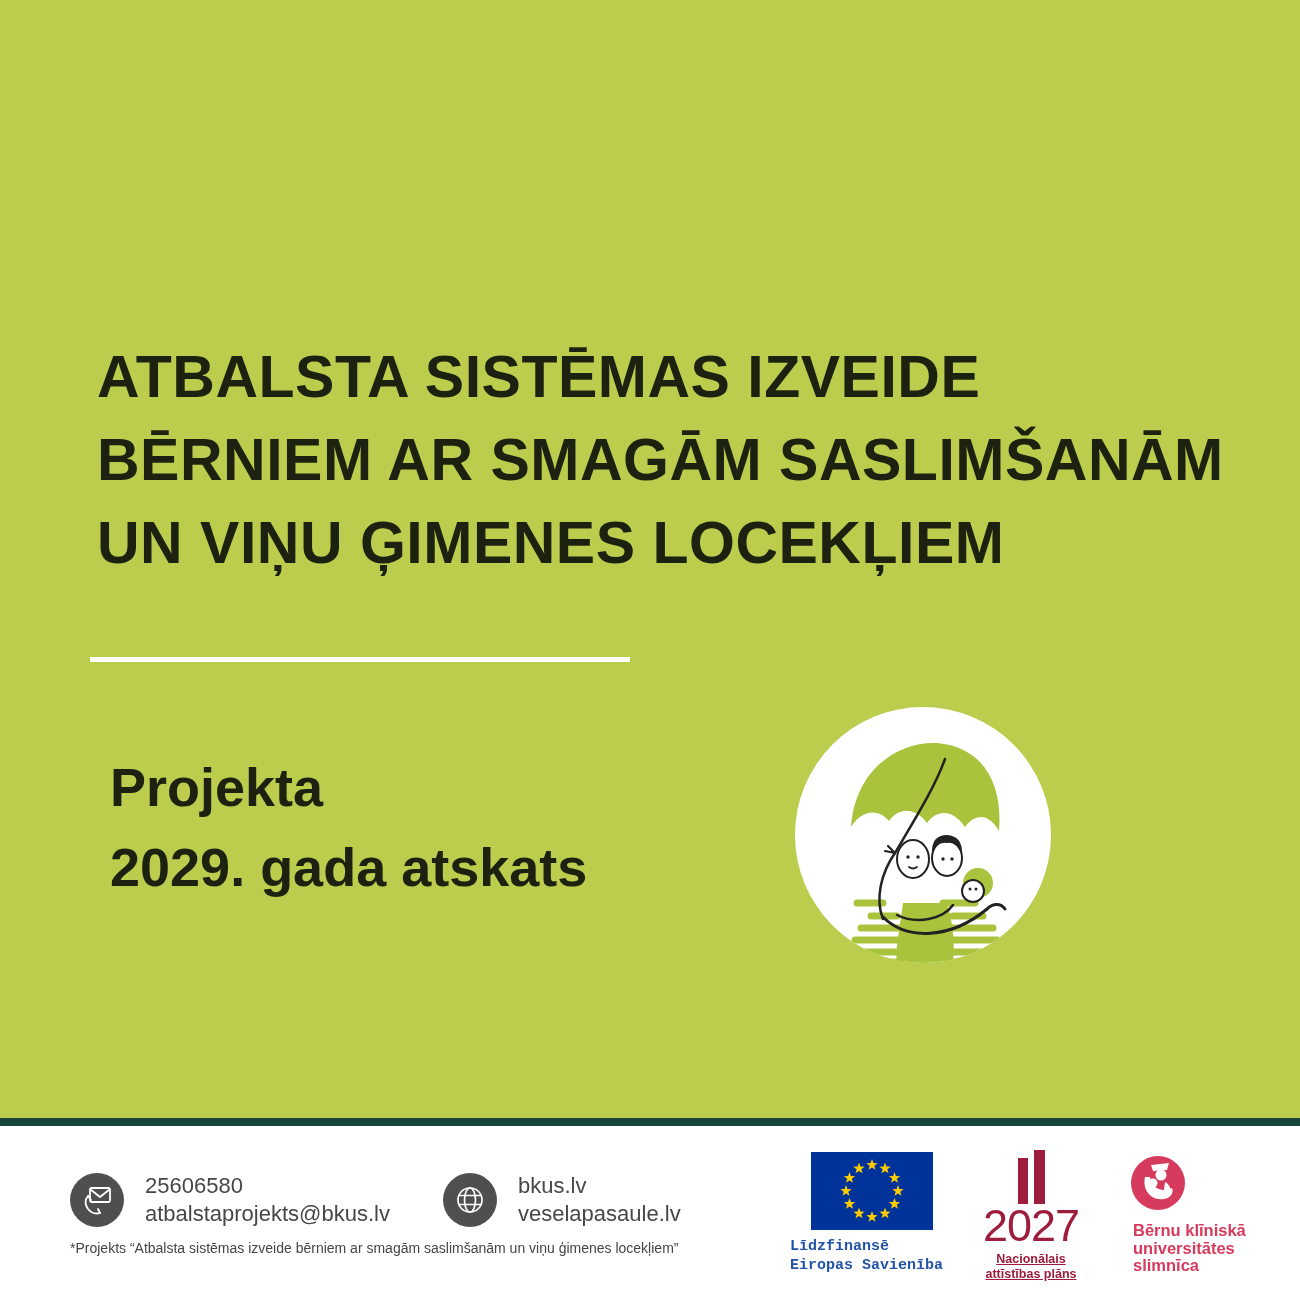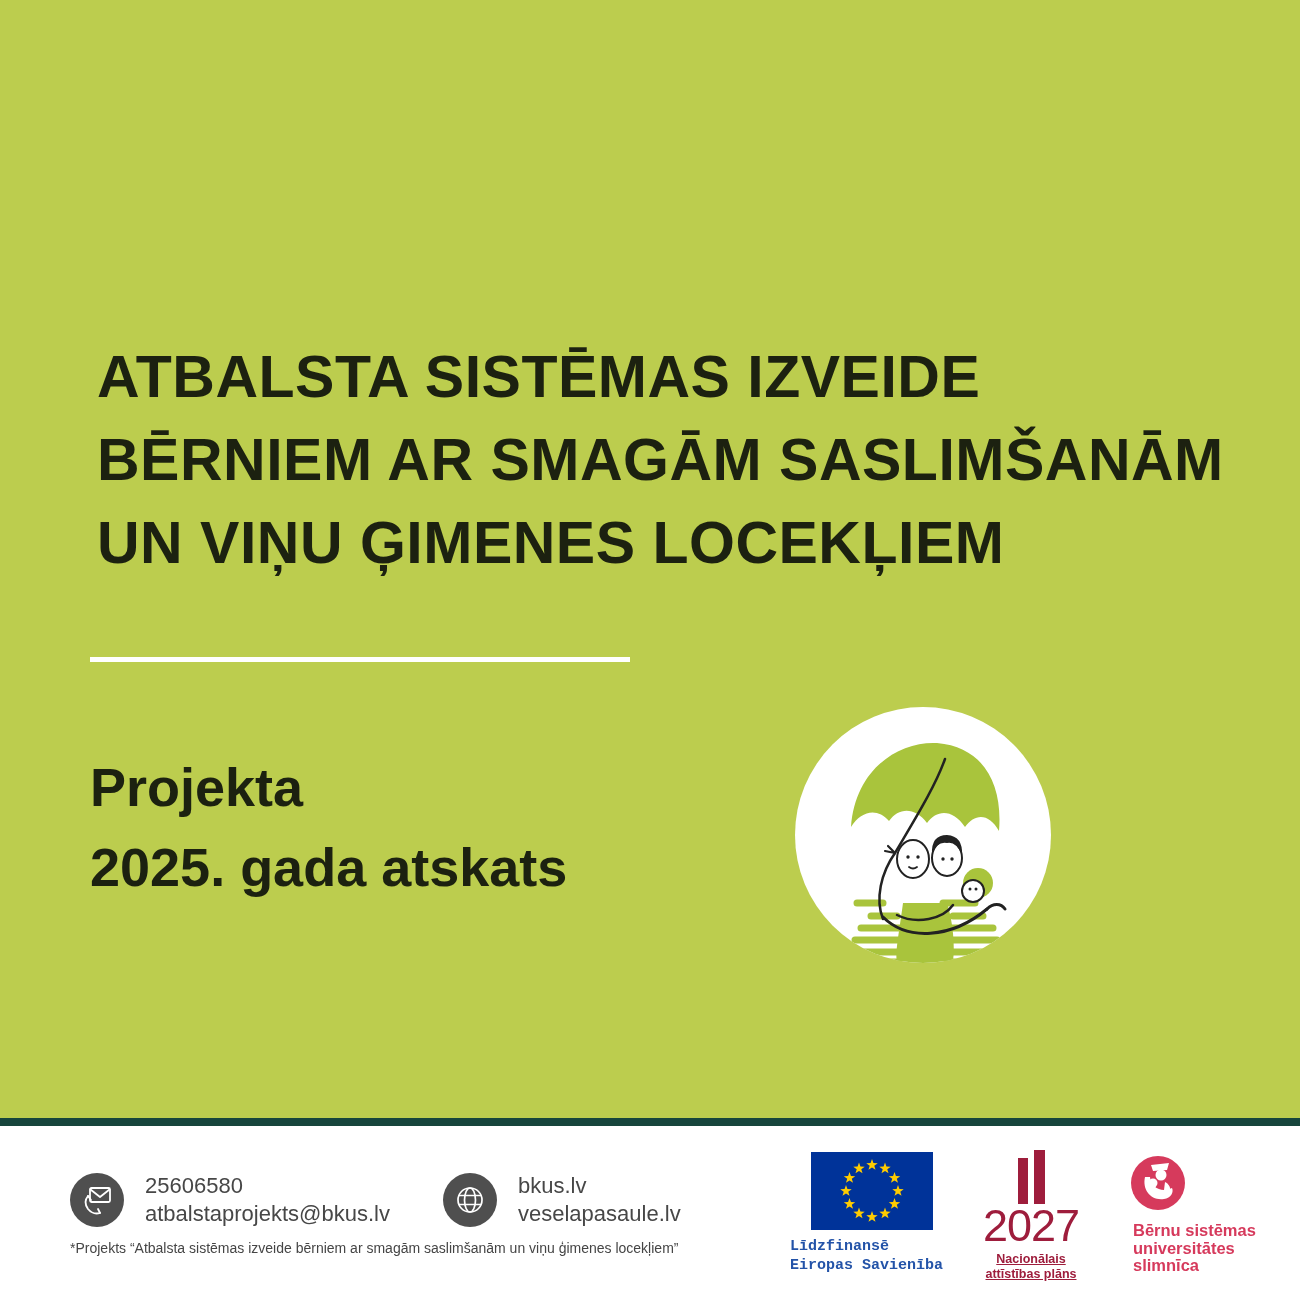--- a/index.html
+++ b/index.html
@@ -12,21 +12,21 @@
               background:var(--background-green,#bccd4e);}
   .title{position:absolute;left:90px;top:329px;margin:7px;
          font-size:59px;line-height:83px;font-weight:bold;letter-spacing:.5px;
          color:var(--title-dark,#1c2110);}
   .title .line{display:block;white-space:nowrap;}
   .divider{position:absolute;left:90px;top:657px;width:540px;height:5px;
            background:var(--divider-white,#ffffff);}
   .subtitle{position:absolute;left:90px;top:747px;margin:0;
             font-size:54px;line-height:80px;font-weight:bold;
             color:var(--title-dark,#1c2110);}
-  .subtitle .line{display:block;white-space:nowrap;}
+  .subtitle .line{display:block;white-space:nowrap;margin-left:20px;}
 
   .illus-circle{position:absolute;left:795px;top:707px;width:256px;height:256px;
                 border-radius:50%;background:#fff;overflow:hidden;}
   .illus-circle svg{display:block;width:256px;height:256px;}
 
   
   .teal-line{position:absolute;left:0;top:1118px;width:1300px;height:8px;
              background:var(--teal-line,#17453c);}
 
   
@@ -76,21 +76,21 @@
     <h1 class="title">
       <span class="line">ATBALSTA SISTĒMAS IZVEIDE</span>
       <span class="line">BĒRNIEM AR SMAGĀM SASLIMŠANĀM</span>
       <span class="line">UN VIŅU ĢIMENES LOCEKĻIEM</span>
     </h1>
 
     <div class="divider"></div>
 
     <h2 class="subtitle">
       <span class="line">Projekta</span>
-      <span class="line">2025. gada atskats</span>
+      <span class="line">2029. gada atskats</span>
     </h2>
 
     <div class="illus-circle">
       <svg viewBox="0 0 256 256">
         <g stroke="var(--illustration-green,#a9c43c)" stroke-width="7" stroke-linecap="round">
           <path d="M62,196 H88 M148,196 H180" fill="none"></path>
           <path d="M76,209 H102 M158,209 H188" fill="none"></path>
           <path d="M66,221 H104 M156,221 H198" fill="none"></path>
           <path d="M60,233 H106 M154,233 H202" fill="none"></path>
           <path d="M56,245 H202" fill="none"></path>
@@ -209,21 +209,21 @@
         <circle cx="27" cy="27" r="27" fill="var(--bkus-red,#d63a5c)"></circle>
         <g fill="#fff">
           <path d="M20,9 L38,7 L36,14 L22,15 Z"></path>
           <circle cx="30" cy="19" r="5.5"></circle>
           <path d="M14,21 C11,34 20,45 33,43 C40,42 43,36 41,32 C31,37 20,32 19,21 Z"></path>
           <circle cx="22" cy="27" r="4.5"></circle>
           <path d="M34,26 C38,28 40,32 39,36 L33,34 Z"></path>
         </g>
       </svg>
       <div class="bkus-caption">
-        <div>Bērnu sistēmas</div>
+        <div>Bērnu klīniskā</div>
         <div>universitātes</div>
         <div>slimnīca</div>
       </div>
     </div>
 
     <div class="footnote">*Projekts “Atbalsta sistēmas izveide bērniem ar smagām saslimšanām un viņu ģimenes locekļiem”</div>
   </div>
 </div>
 
 </body></html>

